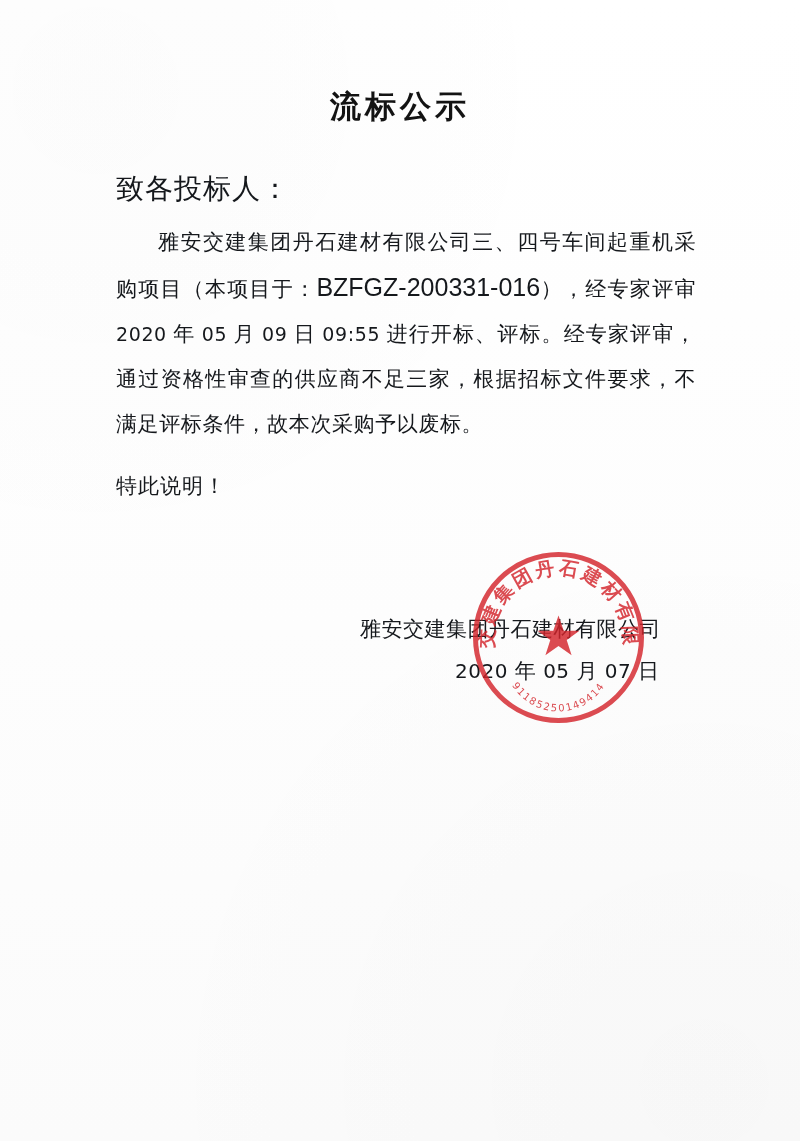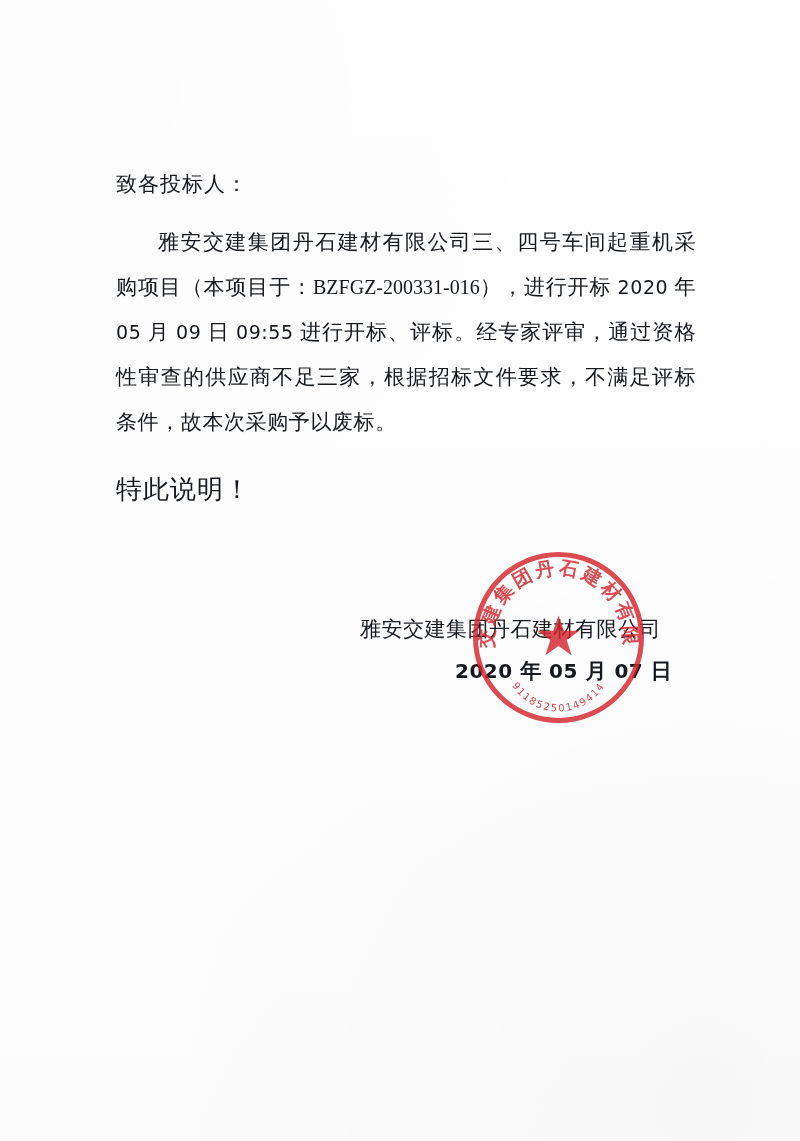--- a/index.html
+++ b/index.html
@@ -36,72 +36,71 @@
     font-weight: bold;
     letter-spacing: 4px;
     color: #131313;
     font-family: "DejaVu Serif", "Liberation Serif", serif;
   }
 
   .salutation {
     position: absolute;
     top: 170px;
     left: 116px;
-    font-size: 21px;
+    font-size: 28px;
     letter-spacing: 1px;
     color: #15181c;
   }
 
   .body-block {
     position: absolute;
     top: 220px;
     left: 116px;
     width: 580px;
     font-size: 21px;
     line-height: 45px;
     letter-spacing: 0.6px;
     color: #15181c;
     text-align: justify;
     text-indent: 2em;
   }
   .body-block .code {
-    font-family: Liberation Serif, serif;
-    font-size: 20px;
+    font-family: Liberation Sans, sans-serif;
+    font-size: 25px;
     letter-spacing: 0px;
   }
   .body-block .num {
     font-family: "DejaVu Sans", "Liberation Sans", sans-serif;
     font-size: 19px;
   }
 
   .closing {
     position: absolute;
     top: 472px;
     left: 116px;
-    font-size: 26px;
+    font-size: 21px;
     letter-spacing: 1px;
     color: #15181c;
   }
 
   .signature {
     position: absolute;
     top: 608px;
     left: 360px;
     width: 320px;
     text-align: left;
     font-size: 21px;
     line-height: 42px;
     color: #15181c;
     letter-spacing: 0.5px;
   }
   .signature .sig-date {
     margin-left: 95px;
     font-family: "DejaVu Sans", "Liberation Sans", serif;
     font-size: 20px;
-    font-weight: bold;
   }
   .signature .sig-date .cn {
     font-family: "Liberation Serif", serif;
     font-size: 21px;
   }
 
   
   .seal {
     position: absolute;
     top: 545px;
@@ -111,25 +110,26 @@
     opacity: 0.82;
     pointer-events: none;
   }
   .seal svg { display: block; }
 </style>
 </head>
 <body>
 
 <div class="page">
 
+  <div class="doc-title">流标公示</div>
 
   <div class="salutation">致各投标人：</div>
 
   <div class="body-block">
-    <span>雅安交建集团丹石建材有限公司三、四号车间起重机采购项目（本项目于：</span><span class="code">BZFGZ-200331-016</span><span>），进行开标 </span><span class="num">2020</span><span> 年 </span><span class="num">05</span><span> 月 </span><span class="num">09</span><span> 日 </span><span class="num">09:55</span><span> 进行开标、评标。经专家评审，通过资格性审查的供应商不足三家，根据招标文件要求，不满足评标条件，故本次采购予以废标。</span>
+    <span>雅安交建集团丹石建材有限公司三、四号车间起重机采购项目（本项目于：</span><span class="code">BZFGZ-200331-016</span><span>），经专家评审 </span><span class="num">2020</span><span> 年 </span><span class="num">05</span><span> 月 </span><span class="num">09</span><span> 日 </span><span class="num">09:55</span><span> 进行开标、评标。经专家评审，通过资格性审查的供应商不足三家，根据招标文件要求，不满足评标条件，故本次采购予以废标。</span>
   </div>
 
   <div class="closing">特此说明！</div>
 
   <div class="signature">
     <div>雅安交建集团丹石建材有限公司</div>
     <div class="sig-date">
       <span>2020</span>
       <span class="cn">年</span>
       <span>05</span>

